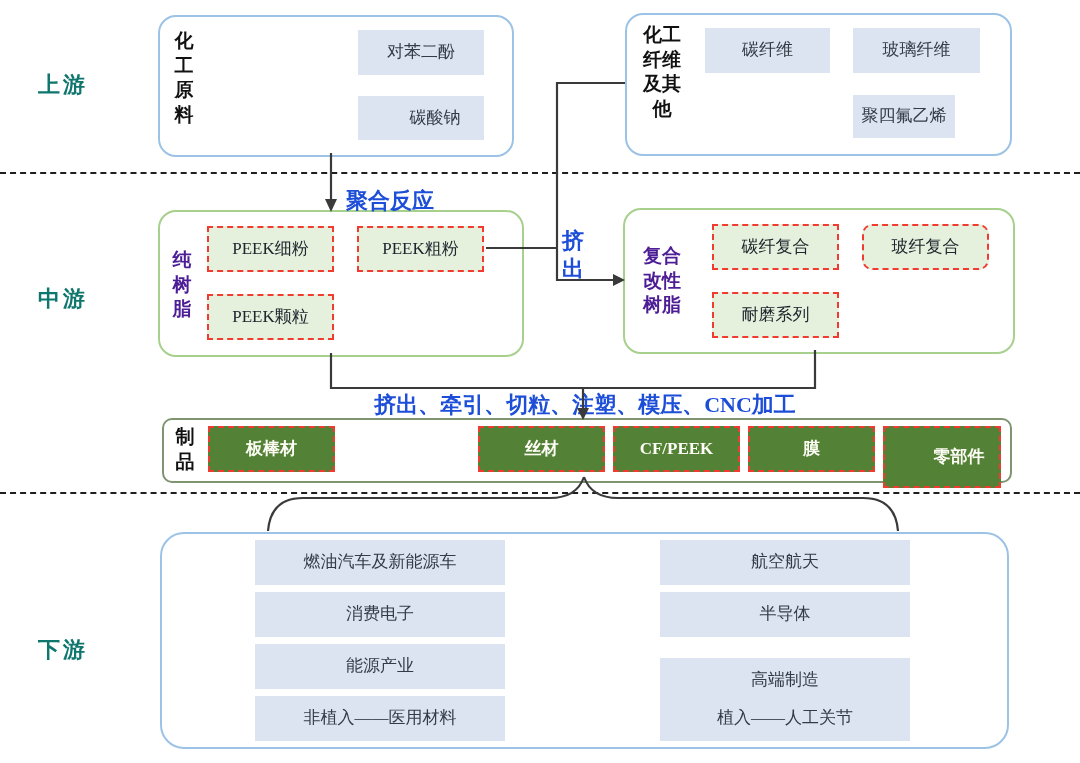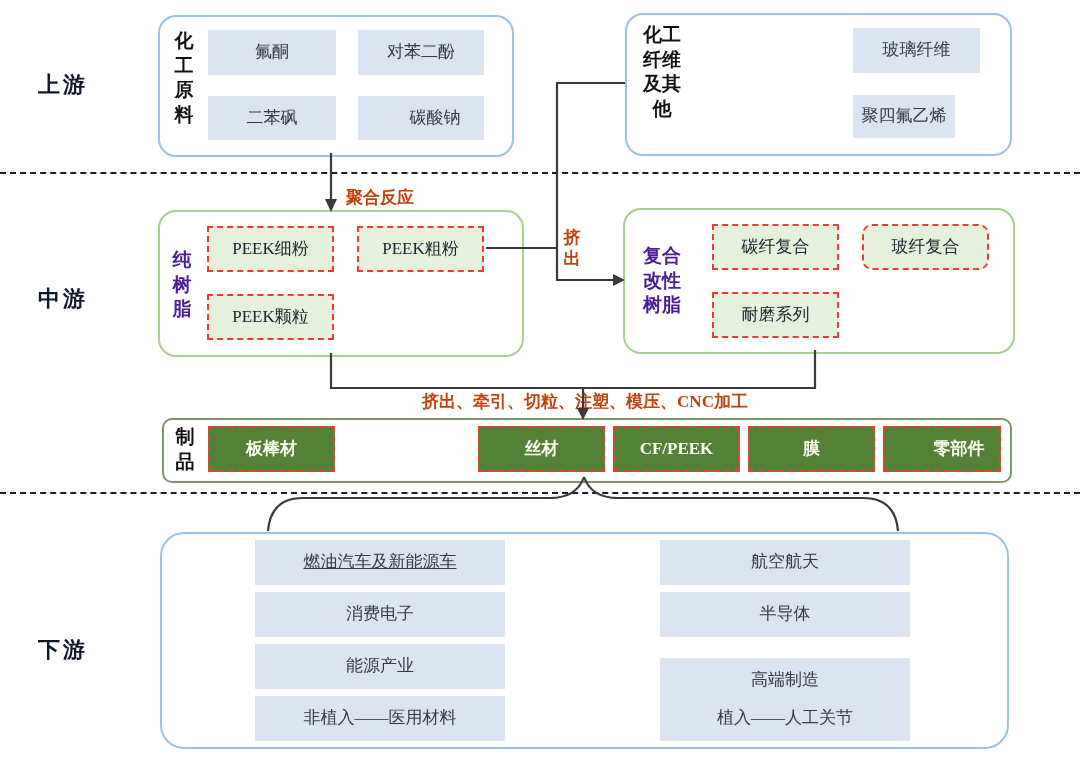--- a/index.html
+++ b/index.html
@@ -1,64 +1,63 @@
 <!DOCTYPE html>
 <html><head>
 <meta charset="utf-8">
 <style>
   html,body{margin:0;padding:0;background:#ffffff;}
   #canvas{
     position:relative; width:1080px; height:763px; background:#ffffff; overflow:hidden;
     font-family:"Liberation Serif","DejaVu Serif",serif; color:#1c2128;
   }
   .sep{position:absolute; left:0; width:1080px; border-top:2px dashed #1f1f1f; height:0;}
-  .stage-label{position:absolute; font-size:22px; font-weight:bold; letter-spacing:3px; color:#0f172a;}
+  .stage-label{position:absolute; font-size:22px; font-weight:bold; letter-spacing:3px; color:#0f766e;}
   .gbox{position:absolute; background:#fff; border-radius:18px;}
   .gbox.blue{border:2px solid #9cc3e5;}
   .gbox.green{border:2px solid #a8d08d;}
   .gbox.olive{border:2px solid #7f9471; border-radius:10px;}
   .vlabel{
     position:absolute; font-weight:bold; word-break:break-all; text-align:center;
     font-size:19px; line-height:1.3; color:#111;
   }
   .vlabel.green-text{color:#4c1d95;}
   .node{
     position:absolute; display:flex; align-items:center; justify-content:center;
     font-size:17px; text-align:center; box-sizing:border-box; line-height:1.1;
   }
   .node.blue{background:#dbe4f0; color:#343b47;}
   .node.lgreen{background:#e5f0dd; border:2px dashed #f23b30; color:#20252e;}
   .node.dgreen{background:#538135; border:2px dashed #f23b30; color:#fdfdf6; font-weight:bold;}
-  .proc{position:absolute; font-weight:bold; font-size:17px; color:#c2410c;}
+  .proc{position:absolute; font-weight:bold; font-size:22px; color:#1d4ed8;}
   .proc.stack{word-break:break-all; line-height:1.25; text-align:center;}
   #wires{position:absolute; left:0; top:0; pointer-events:none;}
 </style>
 </head>
 <body>
 
 <div id="canvas">
 
   <div class="sep" style="top:172px;"></div>
   <div class="sep" style="top:492px;"></div>
 
   <div class="stage-label" style="left:38px; top:70px;">上游</div>
   <div class="stage-label" style="left:38px; top:284px;">中游</div>
   <div class="stage-label" style="left:38px; top:635px;">下游</div>
 
   <div class="gbox blue" style="left:158px; top:15px; width:352px; height:138px;">
     <div class="vlabel" style="left:11px; top:12px; width:26px;">化工原料</div>
   </div>
-  <div class="node blue" style="left:208px; top:30px; width:128px; height:45px;">氟酮</div>
   <div class="node blue" style="left:358px; top:30px; width:126px; height:45px;">对苯二酚</div>
-  <div class="node blue" style="left:208px; top:96px; width:128px; height:44px;">二苯砜</div>
   <div class="node blue" style="left:358px; top:96px; width:126px; height:44px;padding-left:28px;">碳酸钠</div>
 
   <div class="gbox blue" style="left:625px; top:13px; width:383px; height:139px;">
     <div class="vlabel" style="left:11px; top:8px; width:48px;">化工纤维及其他</div>
   </div>
+  <div class="node blue" style="left:705px; top:28px; width:125px; height:45px;">碳纤维</div>
   <div class="node blue" style="left:853px; top:28px; width:127px; height:45px;">玻璃纤维</div>
   <div class="node blue" style="left:853px; top:95px; width:102px; height:43px;">聚四氟乙烯</div>
 
   <div class="gbox green" style="left:158px; top:210px; width:362px; height:143px;">
     <div class="vlabel green-text" style="left:9px; top:36px; width:26px;">纯树脂</div>
   </div>
   <div class="node lgreen" style="left:207px; top:226px; width:127px; height:46px;">PEEK细粉</div>
   <div class="node lgreen" style="left:357px; top:226px; width:127px; height:46px;">PEEK粗粉</div>
   <div class="node lgreen" style="left:207px; top:294px; width:127px; height:46px;">PEEK颗粒</div>
 
@@ -73,24 +72,24 @@
   <div class="proc stack" style="left:562px; top:227px; width:20px;">挤出</div>
   <div class="proc" style="left:300px; top:390px; width:570px; text-align:center;">挤出、牵引、切粒、注塑、模压、CNC加工</div>
 
   <div class="gbox olive" style="left:162px; top:418px; width:846px; height:61px;">
     <div class="vlabel" style="left:8px; top:5px; width:26px;">制品</div>
   </div>
   <div class="node dgreen" style="left:208px; top:426px; width:127px; height:46px;">板棒材</div>
   <div class="node dgreen" style="left:613px; top:426px; width:127px; height:46px;">CF/PEEK</div>
   <div class="node dgreen" style="left:478px; top:426px; width:127px; height:46px;">丝材</div>
   <div class="node dgreen" style="left:748px; top:426px; width:127px; height:46px;">膜</div>
-  <div class="node dgreen" style="left:883px; top:426px; width:118px; height:46px;padding-left:34px;">零部件</div>
+  <div class="node dgreen" style="left:883px; top:426px; width:118px; height:62px;padding-left:34px;">零部件</div>
 
   <div class="gbox blue" style="left:160px; top:532px; width:845px; height:213px; border-radius:24px;"></div>
-  <div class="node blue" style="left:255px; top:540px; width:250px; height:45px;text-decoration:underline;">燃油汽车及新能源车</div>
+  <div class="node blue" style="left:255px; top:540px; width:250px; height:45px;">燃油汽车及新能源车</div>
   <div class="node blue" style="left:255px; top:592px; width:250px; height:45px;">消费电子</div>
   <div class="node blue" style="left:255px; top:644px; width:250px; height:45px;">能源产业</div>
   <div class="node blue" style="left:255px; top:696px; width:250px; height:45px;">非植入——医用材料</div>
   <div class="node blue" style="left:660px; top:540px; width:250px; height:45px;">航空航天</div>
   <div class="node blue" style="left:660px; top:592px; width:250px; height:45px;">半导体</div>
   <div class="node blue" style="left:660px; top:658px; width:250px; height:45px;">高端制造</div>
   <div class="node blue" style="left:660px; top:696px; width:250px; height:45px;">植入——人工关节</div>
 
   <svg id="wires" width="1080" height="763" viewBox="0 0 1080 763">
     <g stroke="#3a3a3a" stroke-width="2.2" fill="none">

